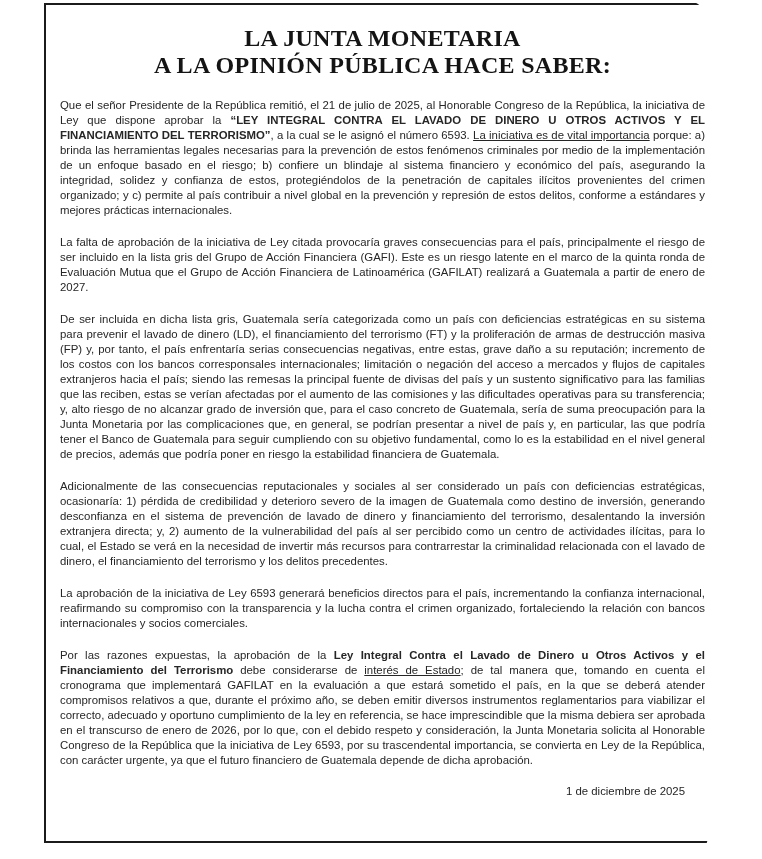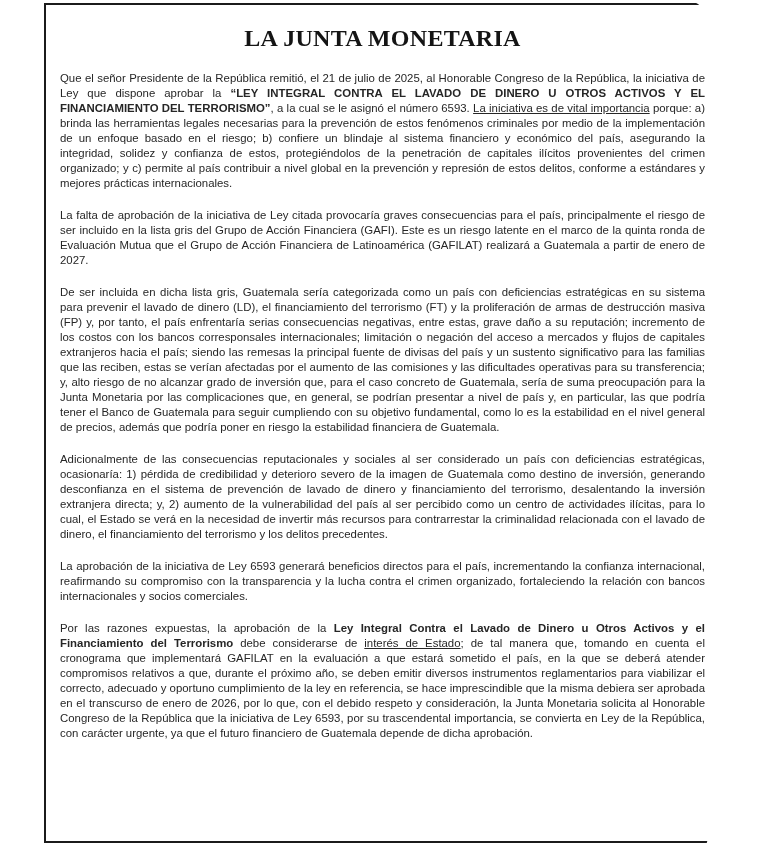--- a/index.html
+++ b/index.html
@@ -82,30 +82,32 @@
   }
 </style>
 </head>
 <body>
 
 <div class="canvas">
 
   <div class="notice-frame" style="border-color: rgb(27, 27, 27);">
     <h1 class="title">
       <span class="title-line">LA JUNTA MONETARIA</span>
+      <span class="title-line">A LA OPINIÓN PÚBLICA HACE SABER:</span>
     </h1>
 
     <div class="body-text" id="notice-body" style="color: rgb(38, 38, 38);">
         <p><span>Que el señor Presidente de la República remitió, el 21 de julio de 2025, al Honorable Congreso de la República, la iniciativa de Ley que dispone aprobar la </span><span class="b">“LEY INTEGRAL CONTRA EL LAVADO DE DINERO U OTROS ACTIVOS Y EL FINANCIAMIENTO DEL TERRORISMO”</span><span>, a la cual se le asignó el número 6593. </span><span class="u">La iniciativa es de vital importancia</span><span> porque: a) brinda las herramientas legales necesarias para la prevención de estos fenómenos criminales por medio de la implementación de un enfoque basado en el riesgo; b) confiere un blindaje al sistema financiero y económico del país, asegurando la integridad, solidez y confianza de estos, protegiéndolos de la penetración de capitales ilícitos provenientes del crimen organizado; y c) permite al país contribuir a nivel global en la prevención y represión de estos delitos, conforme a estándares y mejores prácticas internacionales.</span></p>
         <p><span>La falta de aprobación de la iniciativa de Ley citada provocaría graves consecuencias para el país, principalmente el riesgo de ser incluido en la lista gris del Grupo de Acción Financiera (GAFI). Este es un riesgo latente en el marco de la quinta ronda de Evaluación Mutua que el Grupo de Acción Financiera de Latinoamérica (GAFILAT) realizará a Guatemala a partir de enero de 2027.</span></p>
         <p><span>De ser incluida en dicha lista gris, Guatemala sería categorizada como un país con deficiencias estratégicas en su sistema para prevenir el lavado de dinero (LD), el financiamiento del terrorismo (FT) y la proliferación de armas de destrucción masiva (FP) y, por tanto, el país enfrentaría serias consecuencias negativas, entre estas, grave daño a su reputación; incremento de los costos con los bancos corresponsales internacionales; limitación o negación del acceso a mercados y flujos de capitales extranjeros hacia el país; siendo las remesas la principal fuente de divisas del país y un sustento significativo para las familias que las reciben, estas se verían afectadas por el aumento de las comisiones y las dificultades operativas para su transferencia; y, alto riesgo de no alcanzar grado de inversión que, para el caso concreto de Guatemala, sería de suma preocupación para la Junta Monetaria por las complicaciones que, en general, se podrían presentar a nivel de país y, en particular, las que podría tener el Banco de Guatemala para seguir cumpliendo con su objetivo fundamental, como lo es la estabilidad en el nivel general de precios, además que podría poner en riesgo la estabilidad financiera de Guatemala.</span></p>
         <p><span>Adicionalmente de las consecuencias reputacionales y sociales al ser considerado un país con deficiencias estratégicas, ocasionaría: 1) pérdida de credibilidad y deterioro severo de la imagen de Guatemala como destino de inversión, generando desconfianza en el sistema de prevención de lavado de dinero y financiamiento del terrorismo, desalentando la inversión extranjera directa; y, 2) aumento de la vulnerabilidad del país al ser percibido como un centro de actividades ilícitas, para lo cual, el Estado se verá en la necesidad de invertir más recursos para contrarrestar la criminalidad relacionada con el lavado de dinero, el financiamiento del terrorismo y los delitos precedentes.</span></p>
         <p><span>La aprobación de la iniciativa de Ley 6593 generará beneficios directos para el país, incrementando la confianza internacional, reafirmando su compromiso con la transparencia y la lucha contra el crimen organizado, fortaleciendo la relación con bancos internacionales y socios comerciales.</span></p>
         <p><span>Por las razones expuestas, la aprobación de la </span><span class="b">Ley Integral Contra el Lavado de Dinero u Otros Activos y el Financiamiento del Terrorismo</span><span> debe considerarse de </span><span class="u">interés de Estado</span><span>; de tal manera que, tomando en cuenta el cronograma que implementará GAFILAT en la evaluación a que estará sometido el país, en la que se deberá atender compromisos relativos a que, durante el próximo año, se deben emitir diversos instrumentos reglamentarios para viabilizar el correcto, adecuado y oportuno cumplimiento de la ley en referencia, se hace imprescindible que la misma debiera ser aprobada en el transcurso de enero de 2026, por lo que, con el debido respeto y consideración, la Junta Monetaria solicita al Honorable Congreso de la República que la iniciativa de Ley 6593, por su trascendental importancia, se convierta en Ley de la República, con carácter urgente, ya que el futuro financiero de Guatemala depende de dicha aprobación.</span></p>
       </div>
 
+    <div class="date-line" style="color: rgb(38, 38, 38);">1 de diciembre de 2025</div>
   </div>
 
   <div class="edge-brand" style="color: rgb(41, 168, 223);">PRENSA LIBRE</div>
   <div class="edge-pagenum">13</div>
   <div class="edge-edition" style="color: rgb(139, 139, 139);">Guatemala, lunes 1 de diciembre de 2025</div>
 
 </div>
 
 </body></html>

